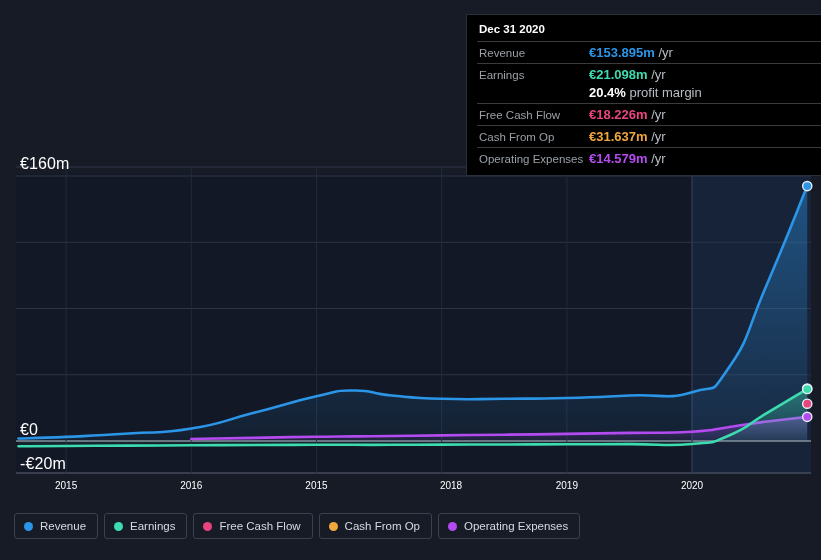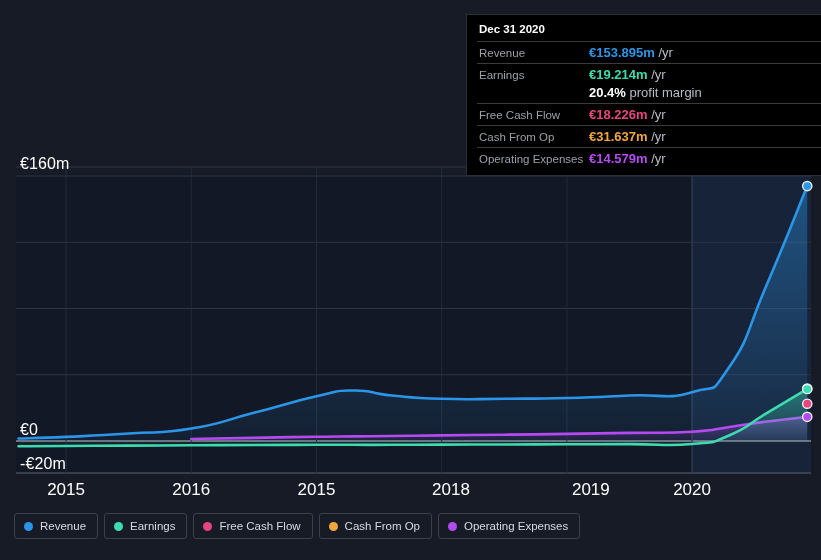--- a/index.html
+++ b/index.html
@@ -46,21 +46,21 @@
     white-space: nowrap;
     font-family: "Liberation Sans", sans-serif;
   }
   .y-label.top   { left: 20px; top: 155px; }
   .y-label.zero  { left: 20px; top: 421px; }
   .y-label.neg   { left: 20px; top: 455px; }
 
   .x-label {
     position: absolute;
     top: 480px;
-    font-size: 17px;
+    font-size: 10px;
     color: #ffffff;
     transform: translateX(-50%);
     white-space: nowrap;
   }
 
   
   #tooltip {
     position: absolute;
     left: 466px;
     top: 14px;
@@ -212,35 +212,35 @@
 
   <div class="y-label top">€160m</div>
   <div class="y-label zero">€0</div>
   <div class="y-label neg">-€20m</div>
 
   <div id="x-labels">
       <div class="x-label" style="left: 66.0787px;">2015</div>
       <div class="x-label" style="left: 191.276px; text-align: right;">2016</div>
       <div class="x-label" style="left: 316.472px;">2015</div>
       <div class="x-label" style="left: 451px;">2018</div>
-      <div class="x-label" style="left: 566.866px; margin-left: 24px;">2019</div>
+      <div class="x-label" style="left: 566.866px;">2019</div>
       <div class="x-label" style="left: 692.063px; text-align: center;">2020</div>
     </div>
 
   <div id="tooltip">
     <div class="tt-title">Dec 31 2020</div>
     <table>
       <tbody id="tt-body">
           <tr>
             <td class="k">Revenue</td>
             <td class="v"><span class="amt" style="color: rgb(43, 149, 232);">€153.895m</span><span class="unit"> /yr</span></td>
           </tr>
           <tr>
             <td class="k">Earnings</td>
-            <td class="v"><span class="amt" style="color: rgb(61, 220, 176);">€19.214m</span><span class="unit"> /yr</span></td>
+            <td class="v"><span class="amt" style="color: rgb(61, 220, 176);">€21.098m</span><span class="unit"> /yr</span></td>
           </tr>
           <tr class="sub">
             <td class="k"></td>
             <td class="v"><span class="pm-val">20.4%</span><span class="pm-lbl"> profit margin</span></td>
           </tr>
           <tr>
             <td class="k">Free Cash Flow</td>
             <td class="v"><span class="amt" style="color: rgb(232, 69, 127);">€18.226m</span><span class="unit"> /yr</span></td>
           </tr>
           <tr>

